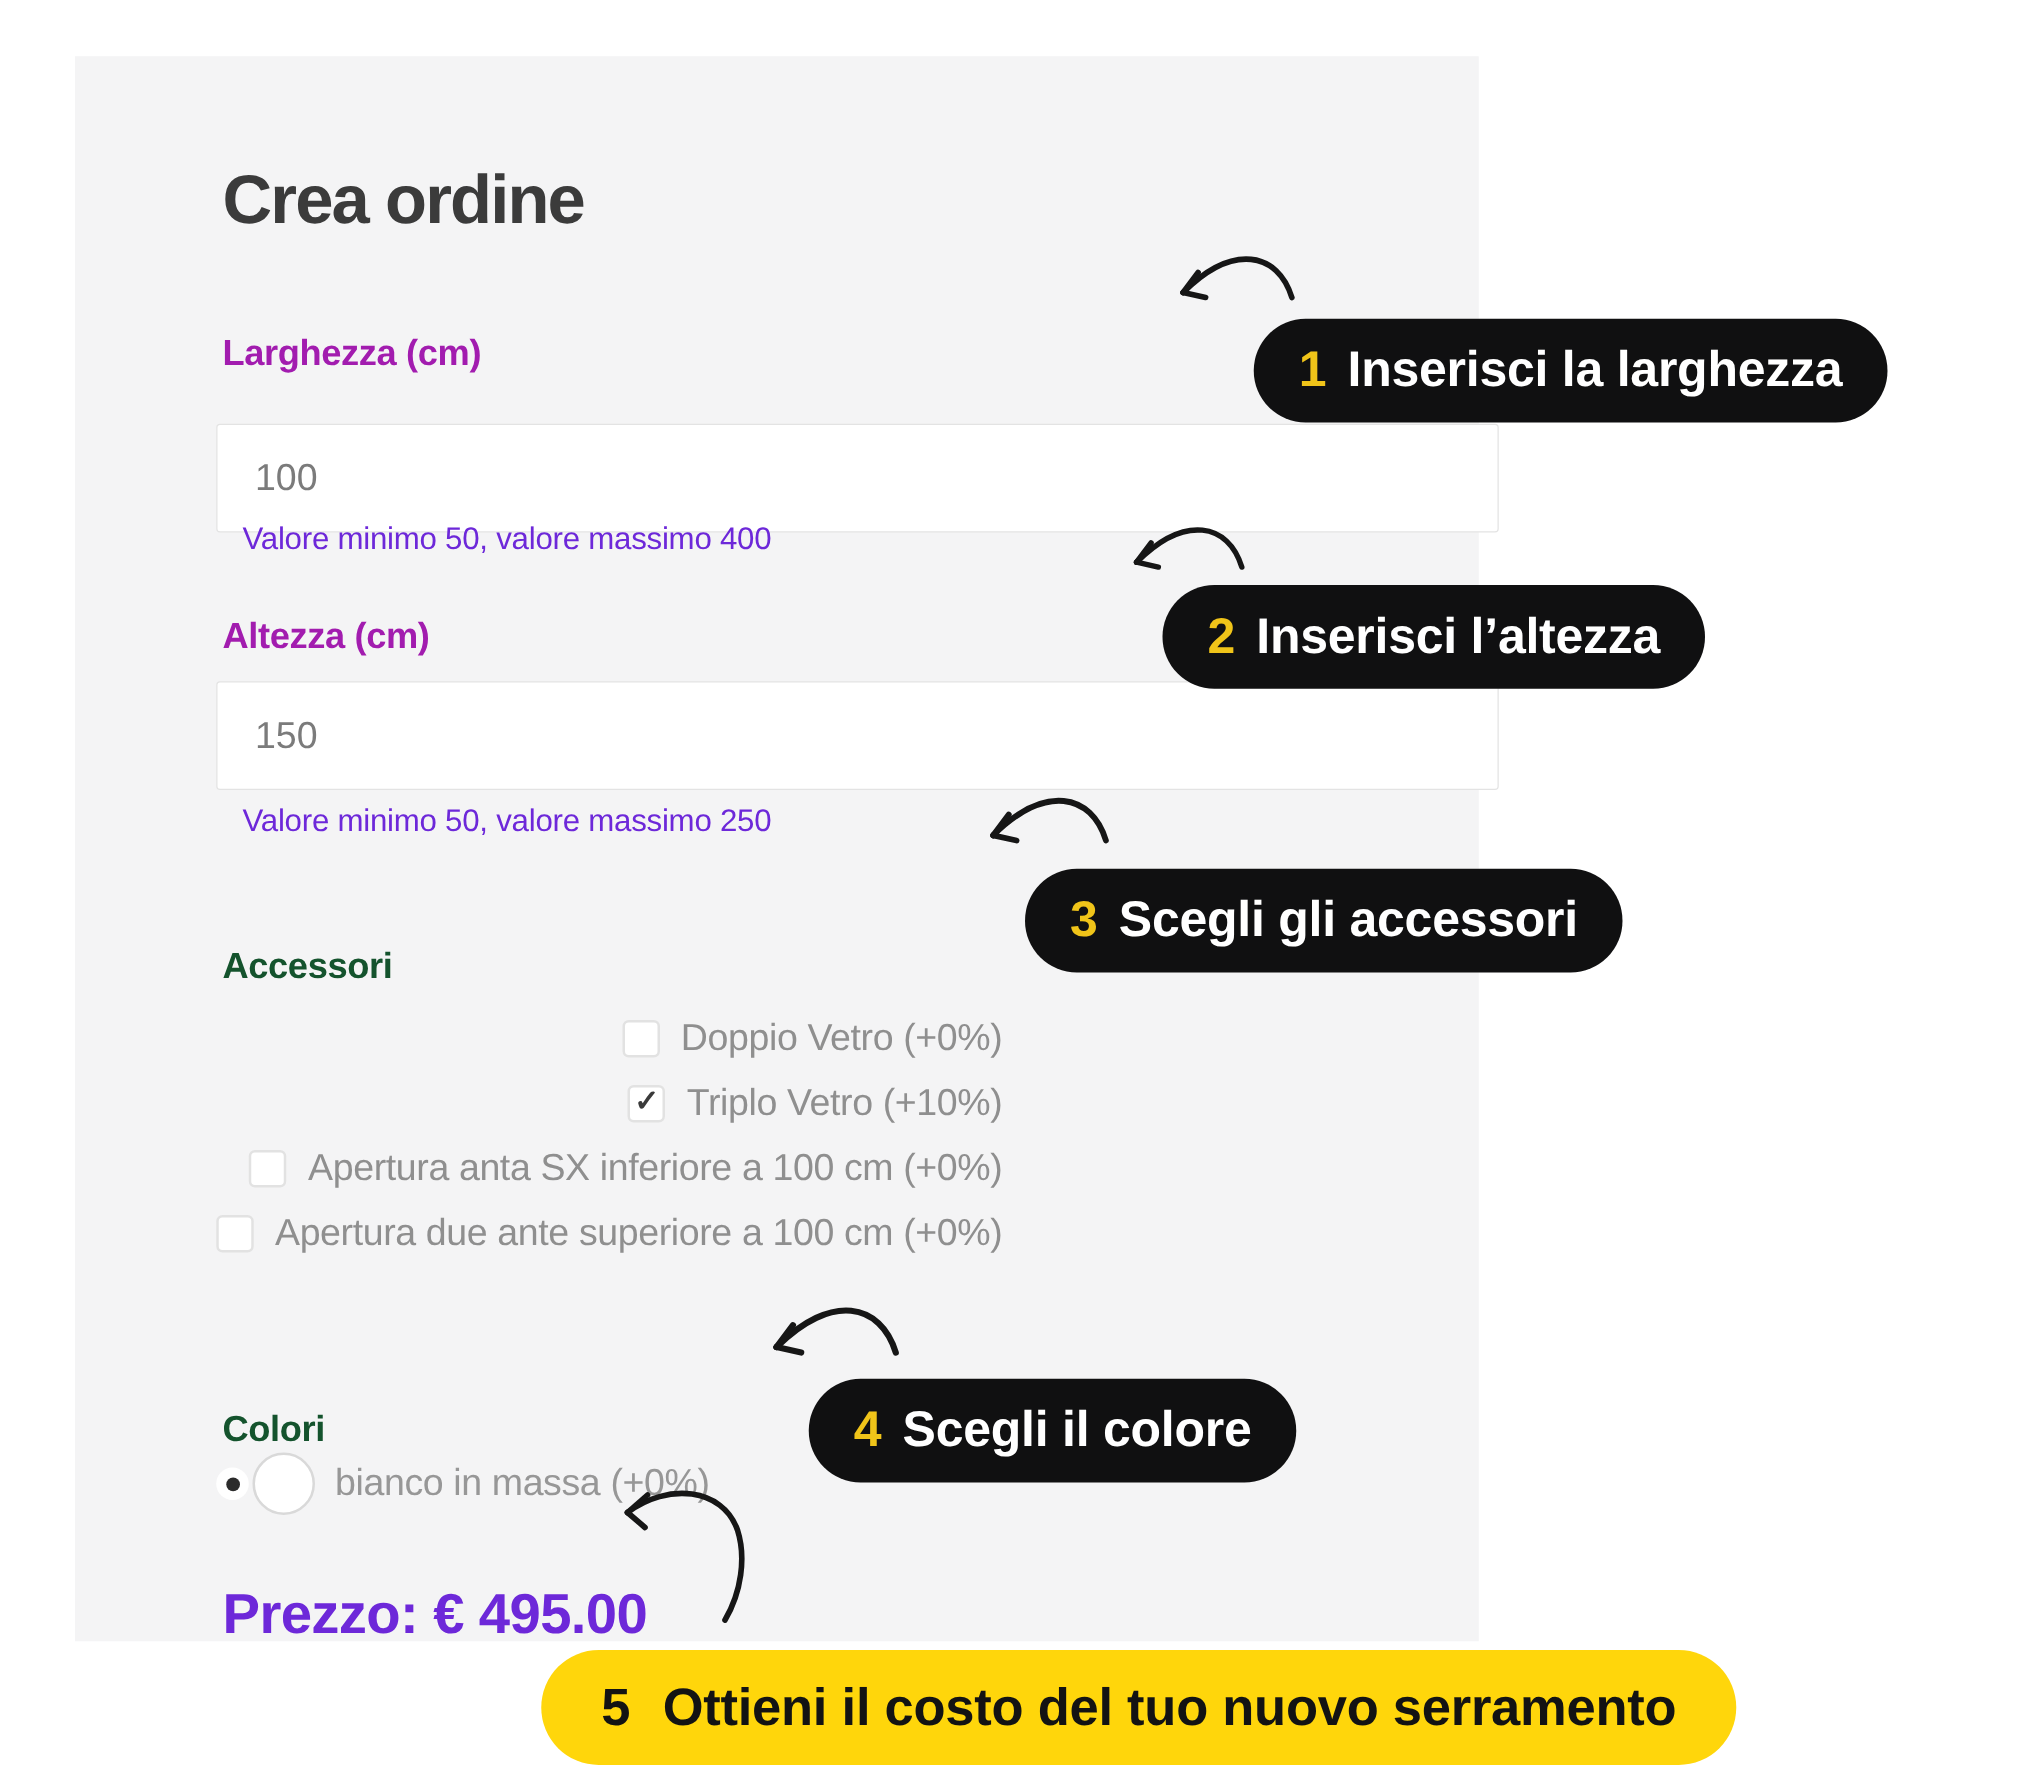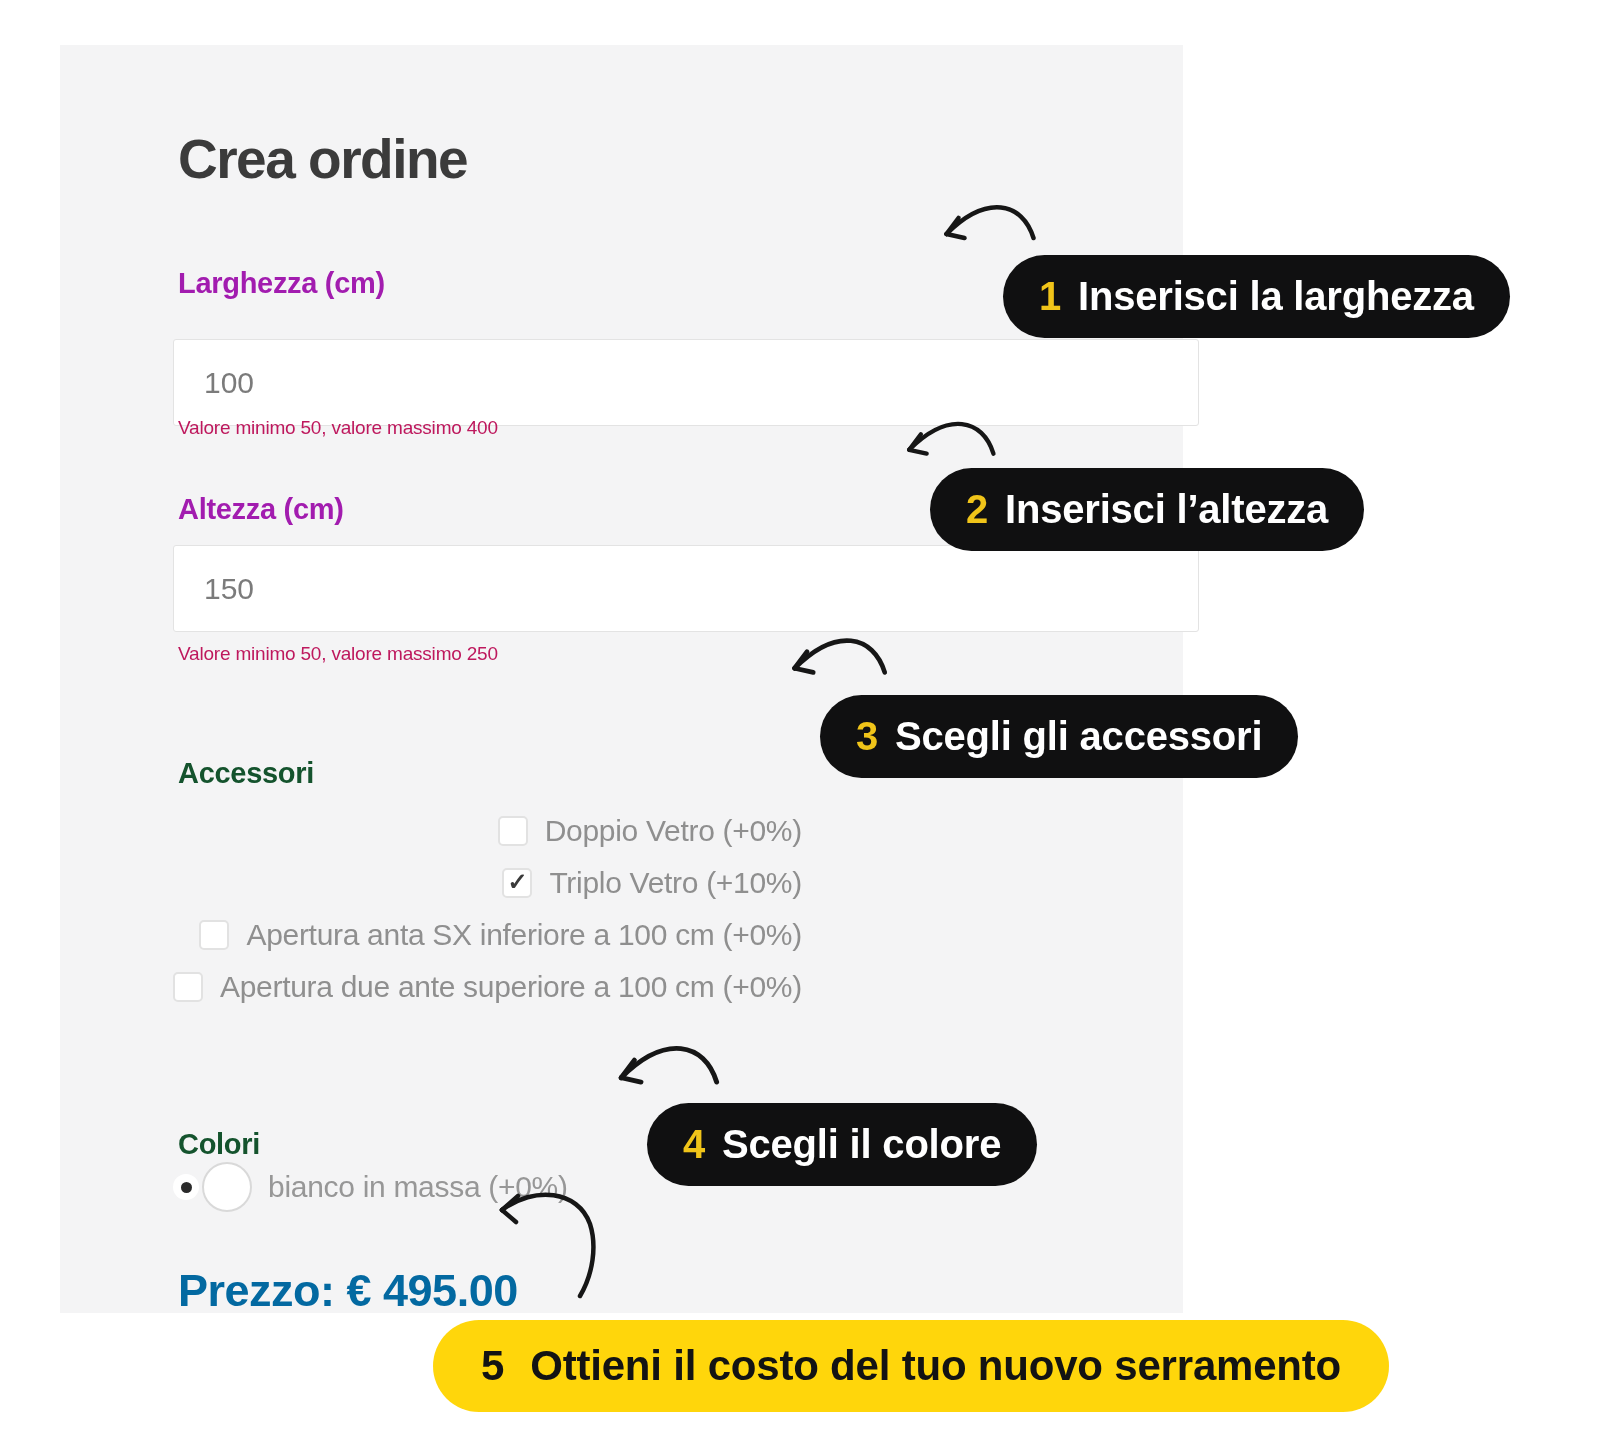--- a/index.html
+++ b/index.html
@@ -12,21 +12,21 @@
 
   .page-title { position:absolute; left:118px; top:82px; font-size:55px; font-weight:700;
                 color:#3b3b3b; letter-spacing:-1.5px; }
 
   .field-label { position:absolute; left:118px; font-size:29px; font-weight:700; color:#a21caf;
                  letter-spacing:-0.3px; }
   .text-input { position:absolute; left:113px; width:1026px; height:87px; background:#ffffff;
                 border:1px solid #e3e3e3; border-radius:3px; padding:0 0 0 30px;
                 font-size:30px; color:#7b7b7b; outline:none;
                 font-family:"Liberation Sans", sans-serif; }
-  .hint { position:absolute; left:118px; font-size:19px; color:#be185d; letter-spacing:-0.2px; }
+  .hint { position:absolute; left:134px; font-size:25px; color:#6d28d9; letter-spacing:-0.2px; }
 
   .section-label { position:absolute; left:118px; font-size:29px; font-weight:700; color:#14532d;
                    letter-spacing:-0.3px; }
 
   .check-list { position:absolute; left:113px; top:769px; display:flex; flex-direction:column; gap:18px;align-items:flex-end; }
   .check-row { display:flex; align-items:center; gap:17px; height:34px; }
   .checkbox { width:30px; height:30px; background:#ffffff; border:2px solid #e2e2e2;
               border-radius:5px; display:flex; align-items:center; justify-content:center;
               flex:0 0 auto; }
   .checkbox .checkmark { font-size:24px; line-height:1; color:#3a3a3a; font-weight:700;
@@ -36,21 +36,21 @@
   .radio-row { position:absolute; left:113px; top:1116px; display:flex; align-items:center; height:52px; }
   .radio { width:26px; height:26px; border-radius:50%; background:#ffffff; display:flex;
            align-items:center; justify-content:center; flex:0 0 auto; }
   .radio .dot { width:11px; height:11px; border-radius:50%; background:#2b2b2b; }
   .swatch { width:50px; height:50px; border-radius:50%; background:#ffffff;
             border:2px solid #d9d9d9; margin-left:3px; flex:0 0 auto; }
   .radio-label { font-size:30px; color:#979797; letter-spacing:-0.3px; margin-left:16px;
                  white-space:nowrap; }
 
   .price { position:absolute; left:118px; top:1220px; font-size:45px; font-weight:700;
-           color:#0369a1; letter-spacing:-0.5px; }
+           color:#6d28d9; letter-spacing:-0.5px; }
 
   
   .pill { position:absolute; display:inline-flex; align-items:center; background:#101011;
           color:#ffffff; border-radius:48px; padding:19px 36px; font-size:40px; font-weight:600;
           white-space:nowrap; letter-spacing:-0.2px; }
   .pill .num { color:#f0c419; font-weight:700; margin-right:17px; }
   .pill.highlight { background:#ffd60b; color:#131313; border-radius:54px;
                     padding:22px 48px; font-size:42px; }
   .pill.highlight .num { color:#131313; margin-right:26px; }
   .p1 { left:1003px; top:255px; }

